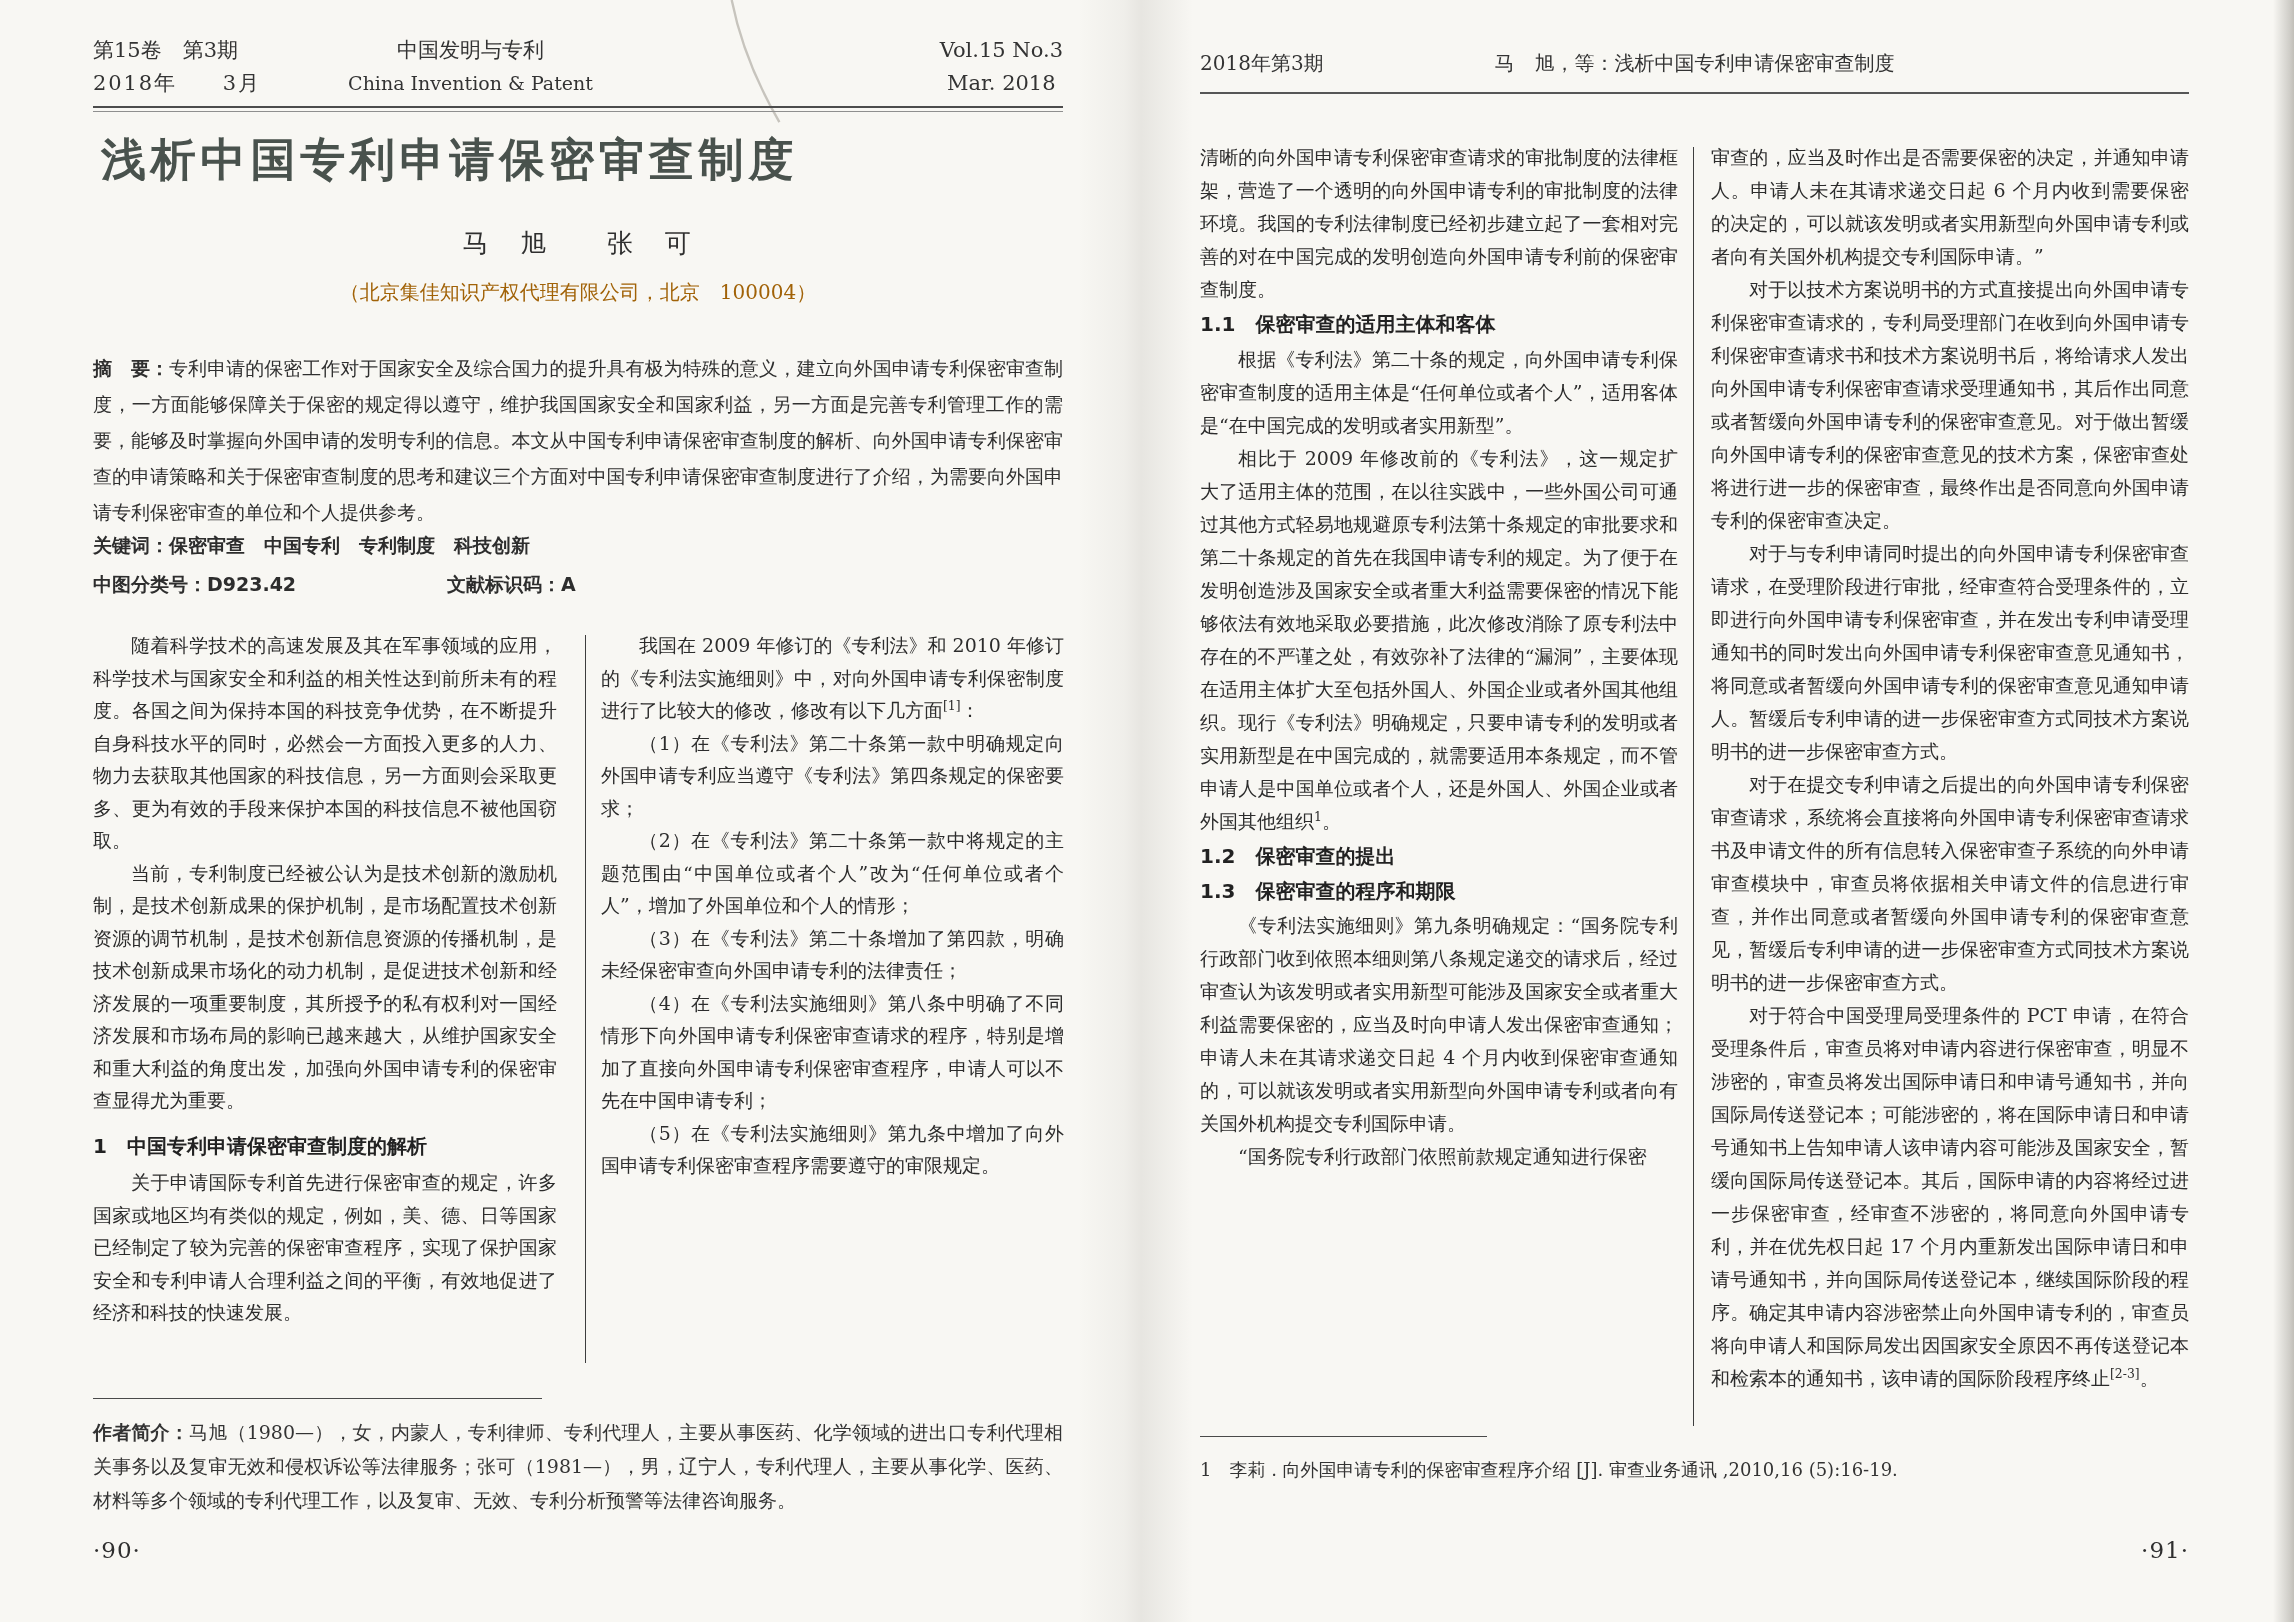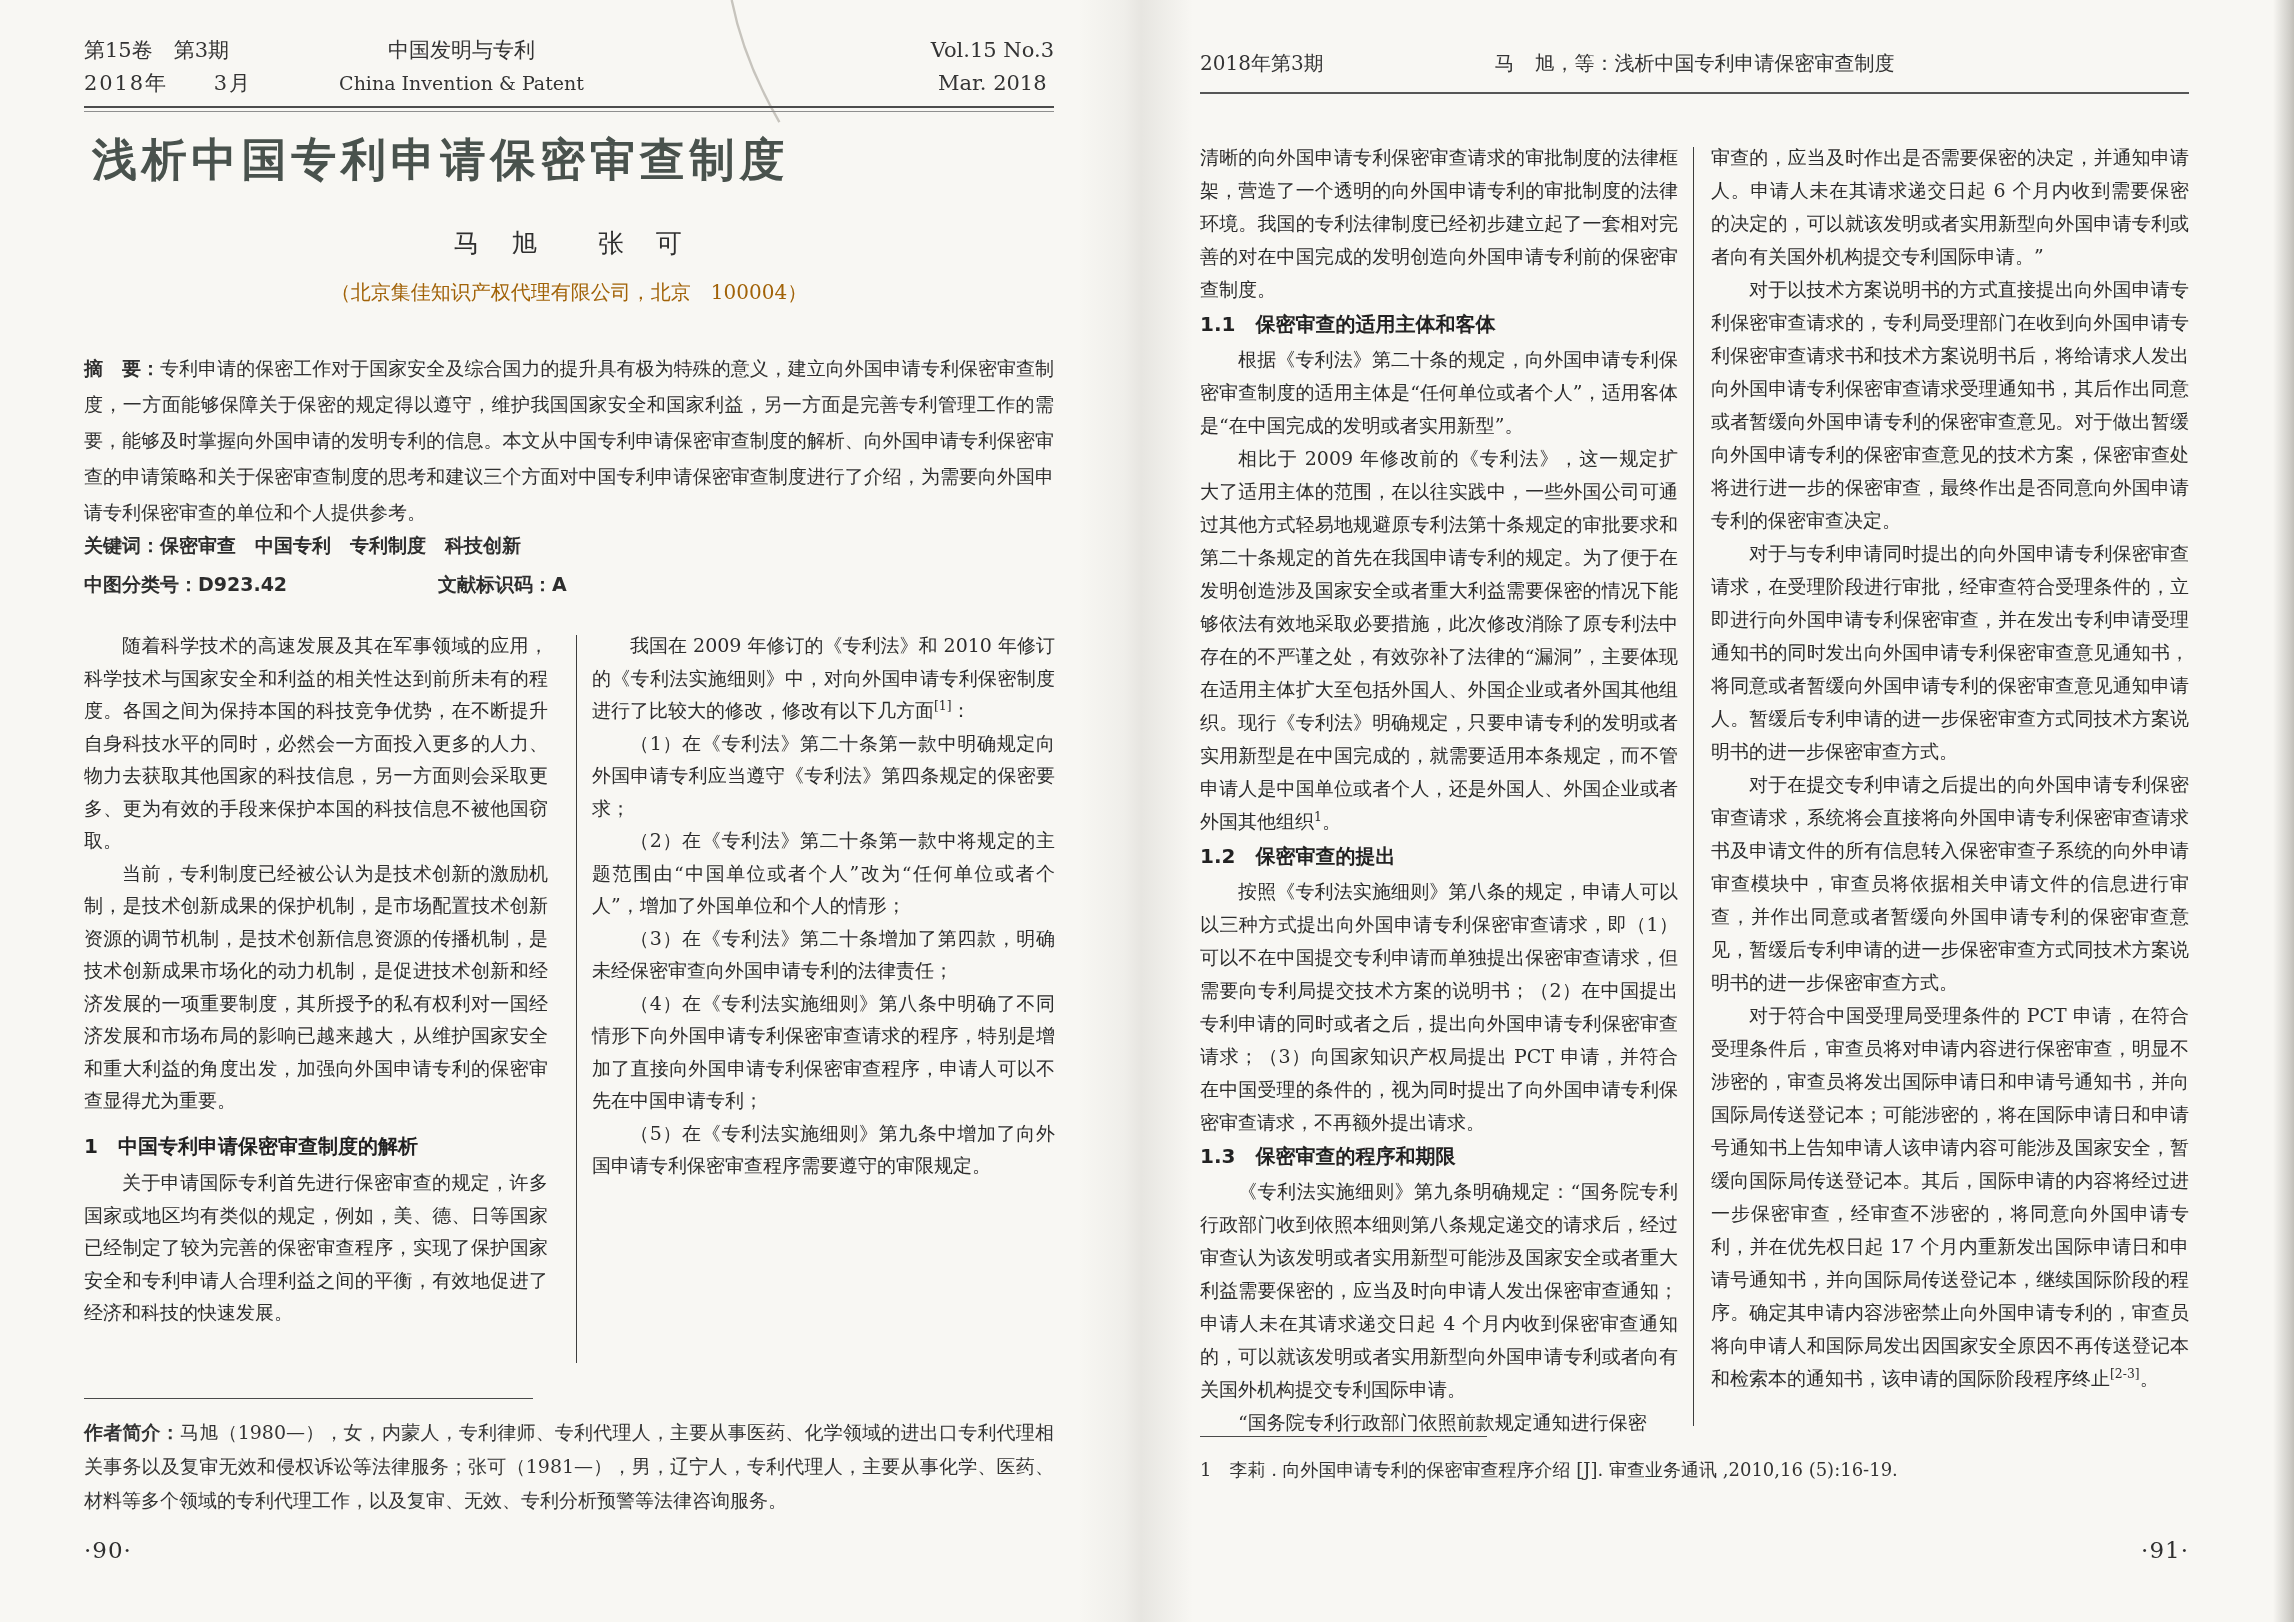--- a/index.html
+++ b/index.html
@@ -3,21 +3,21 @@
 <meta charset="utf-8">
 <style>
   html,body{margin:0;padding:0;}
   body{
     width:2294px;height:1622px;position:relative;overflow:hidden;
     background:#f8f7f3;
     font-family:"DejaVu Serif","Liberation Serif",serif;
     color:#2d2d2d;
   }
   .page{position:absolute;top:0;height:1622px;}
-  .page-left{left:3px;width:1147px;}
+  .page-left{left:12px;width:1147px;}
   .page-right{left:1147px;width:1147px;}
 
   
   .spine-shadow{position:absolute;left:1078px;top:0;width:115px;height:1622px;
     background:linear-gradient(90deg,rgba(80,75,65,0) 0%,rgba(80,75,65,0.05) 40%,rgba(80,75,65,0.10) 55%,rgba(80,75,65,0) 100%);}
   .edge-shadow{position:absolute;right:0;top:0;width:21px;height:1622px;
     background:linear-gradient(90deg,rgba(60,55,45,0) 0%,rgba(60,55,45,0.22) 80%,rgba(90,85,75,0.35) 100%);}
   .crease{position:absolute;left:703px;top:0;width:86px;height:124px;}
 
   
@@ -149,21 +149,20 @@
       <span class="rp-issue">2018年第3期</span>
     </div>
     <div class="rp-rule"></div>
 
     <div class="col rp-col1">
       <p class="para">清晰的向外国申请专利保密审查请求的审批制度的法律框架，营造了一个透明的向外国申请专利的审批制度的法律环境。我国的专利法律制度已经初步建立起了一套相对完善的对在中国完成的发明创造向外国申请专利前的保密审查制度。</p>
       <h4 class="sub-h">1.1　保密审查的适用主体和客体</h4>
       <p class="para ind">根据《专利法》第二十条的规定，向外国申请专利保密审查制度的适用主体是“任何单位或者个人”，适用客体是“在中国完成的发明或者实用新型”。</p>
       <p class="para ind"><span>相比于 2009 年修改前的《专利法》，这一规定扩大了适用主体的范围，在以往实践中，一些外国公司可通过其他方式轻易地规避原专利法第十条规定的审批要求和第二十条规定的首先在我国申请专利的规定。为了便于在发明创造涉及国家安全或者重大利益需要保密的情况下能够依法有效地采取必要措施，此次修改消除了原专利法中存在的不严谨之处，有效弥补了法律的“漏洞”，主要体现在适用主体扩大至包括外国人、外国企业或者外国其他组织。现行《专利法》明确规定，只要申请专利的发明或者实用新型是在中国完成的，就需要适用本条规定，而不管申请人是中国单位或者个人，还是外国人、外国企业或者外国其他组织</span><sup class="sup">1</sup><span>。</span></p>
       <h4 class="sub-h">1.2　保密审查的提出</h4>
-      <p class="para ind">按照《专利法实施细则》第八条的规定，申请人可以以三种方式提出向外国申请专利保密审查请求，即（1）可以不在中国提交专利申请而单独提出保密审查请求，但需要向专利局提交技术方案的说明书；（2）在中国提出专利申请的同时或者之后，提出向外国申请专利保密审查请求；（3）向国家知识产权局提出 PCT 申请，并符合在中国受理的条件的，视为同时提出了向外国申请专利保密审查请求，不再额外提出请求。</p>
       <h4 class="sub-h">1.3　保密审查的程序和期限</h4>
       <p class="para ind">《专利法实施细则》第九条明确规定：“国务院专利行政部门收到依照本细则第八条规定递交的请求后，经过审查认为该发明或者实用新型可能涉及国家安全或者重大利益需要保密的，应当及时向申请人发出保密审查通知；申请人未在其请求递交日起 4 个月内收到保密审查通知的，可以就该发明或者实用新型向外国申请专利或者向有关国外机构提交专利国际申请。</p>
       <p class="para ind">“国务院专利行政部门依照前款规定通知进行保密</p>
     </div>
 
     <div class="rp-div"></div>
 
     <div class="col rp-col2">
       <p class="para">审查的，应当及时作出是否需要保密的决定，并通知申请人。申请人未在其请求递交日起 6 个月内收到需要保密的决定的，可以就该发明或者实用新型向外国申请专利或者向有关国外机构提交专利国际申请。”</p>
       <p class="para ind">对于以技术方案说明书的方式直接提出向外国申请专利保密审查请求的，专利局受理部门在收到向外国申请专利保密审查请求书和技术方案说明书后，将给请求人发出向外国申请专利保密审查请求受理通知书，其后作出同意或者暂缓向外国申请专利的保密审查意见。对于做出暂缓向外国申请专利的保密审查意见的技术方案，保密审查处将进行进一步的保密审查，最终作出是否同意向外国申请专利的保密审查决定。</p>

